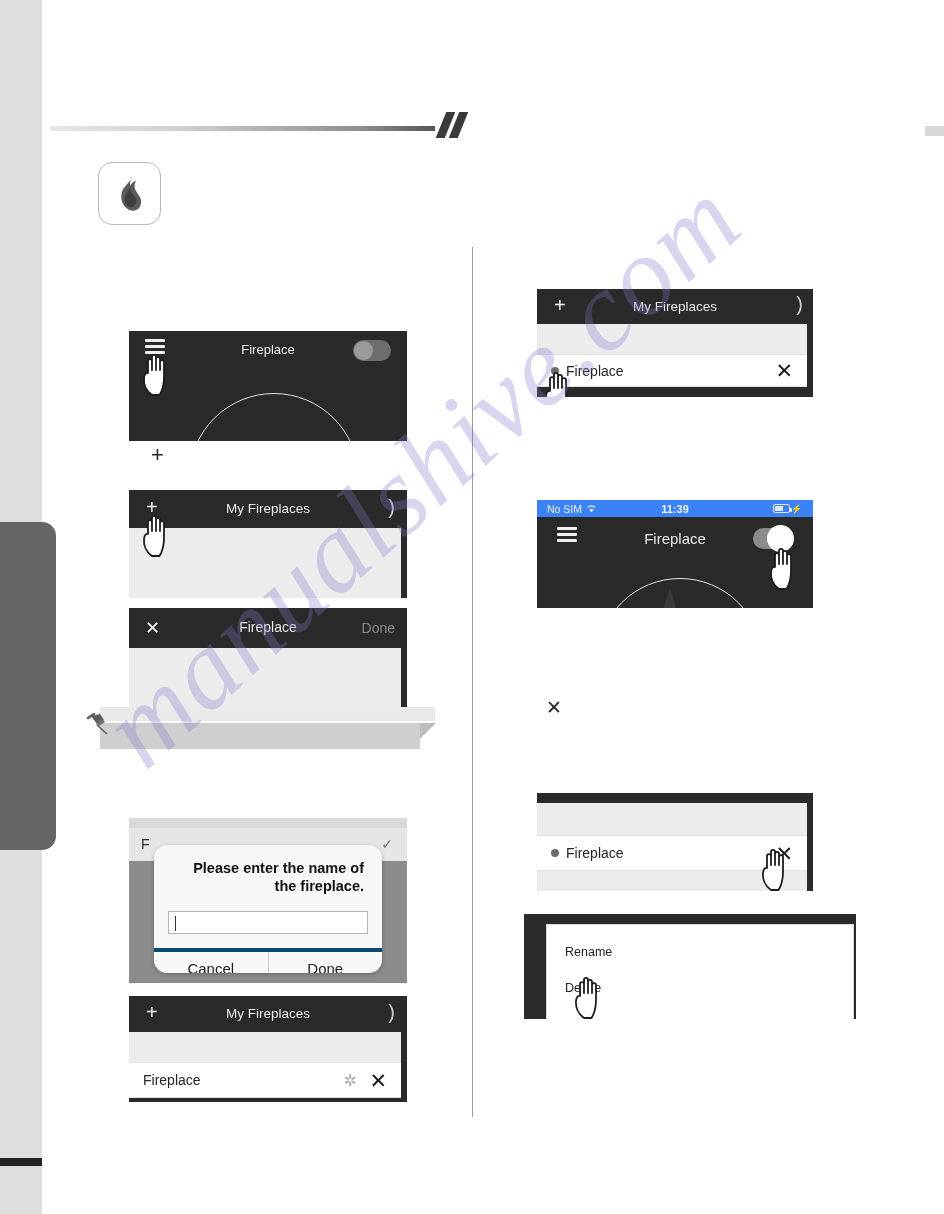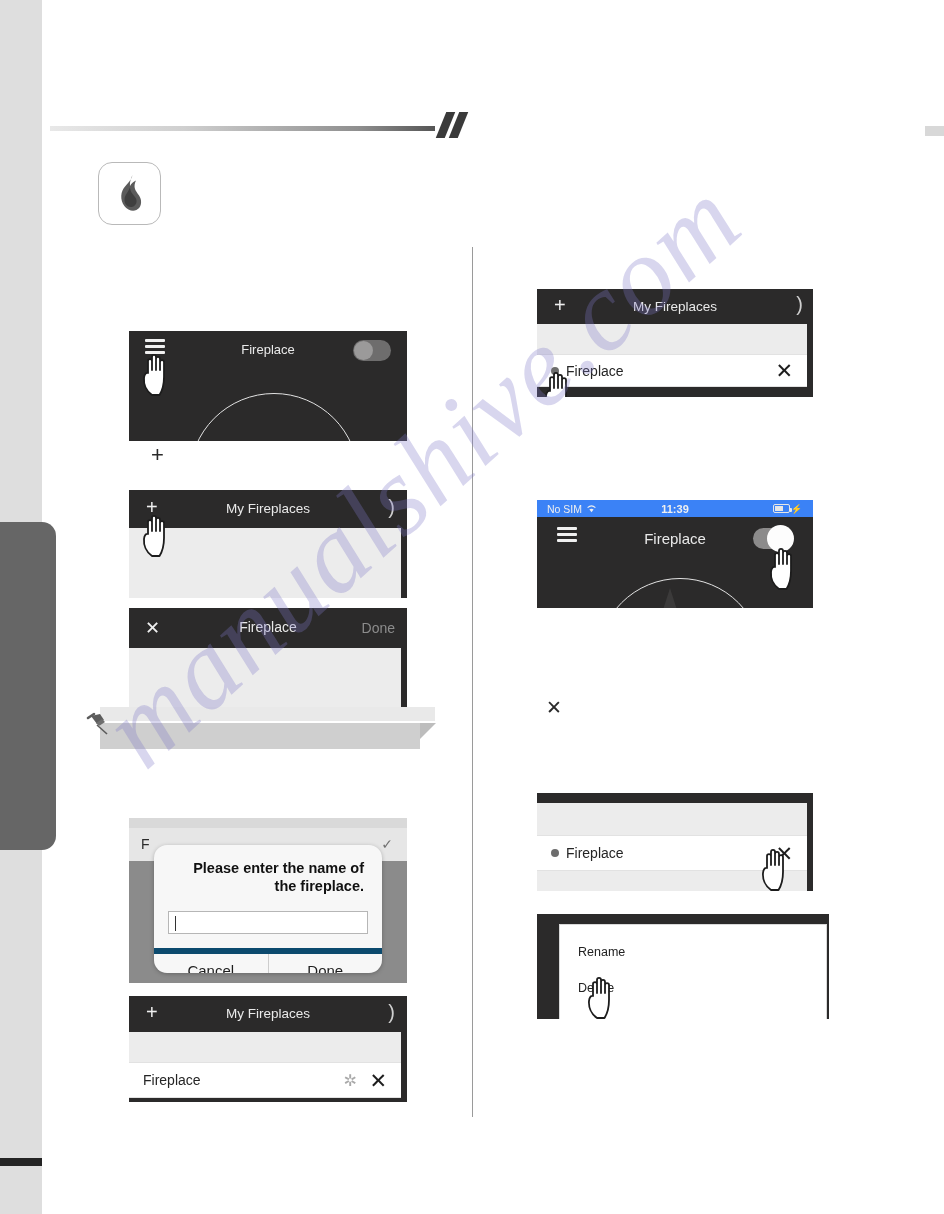--- a/index.html
+++ b/index.html
@@ -141,21 +141,21 @@
     font-size:14.5px; font-weight:700; color:#111; text-align:right;
     padding:14px 18px 10px; line-height:1.25;
   }
   .dialog .dinput{
     margin:6px 14px 14px; height:23px; background:#fff;
     border:1px solid #b6b6b6; position:relative;
   }
   .dialog .dinput:before{
     content:""; position:absolute; left:6px; top:4px; width:1px; height:15px; background:#333;
   }
-  .dialog .dbtns{ display:flex; border-top:6px solid #0c4a6e; }
+  .dialog .dbtns{ display:flex; border-top:4px solid #0c4a6e; }
   .dialog .dbtn{
     flex:1; text-align:center; padding:8px 0; font-size:15px; color:#1d1d1d;
   }
   .dialog .dbtn+.dbtn{ border-left:1px solid #cdcdcd; }
 
   
   .menu-shot{ background:#2b2a2a; position:absolute; overflow:hidden; }
   .menu-card{
     position:absolute; left:22px; top:10px; right:2px; bottom:-10px;
     background:#fff; border:1px solid #d9d9d9;
@@ -358,21 +358,21 @@
       <span class="dot"></span>
       <span style="font-size:14px;">Fireplace</span>
       <span class="xmark">✕</span>
     </div>
     <div style="position:absolute; left:0; top:78px; width:270px; height:20px; background:#ececec;"></div>
     <svg class="hand" style="left:222px; top:53px;" viewBox="0 0 34 46">
       <path d="M12 44 C6 40 3.5 33 4 27 C4.3 23 6 21.5 8 22 L8 10 C8 7.5 12 7.5 12 10 L12 19 L12 6 C12 3.2 16 3.2 16 6 L16 19 L16 8 C16 5.2 20 5.2 20 8 L20 19 L20 11 C20 8.5 24 8.5 24 11 L24 26 C24 34 22 40 19.5 44 Z" fill="#ffffff" stroke="#1c1c1c" stroke-width="1.8" stroke-linejoin="round"></path>
     </svg>
   </div>
 
-  <div class="menu-shot" style="left:537px; top:914px; width:292px; height:105px;">
+  <div class="menu-shot" style="left:524px; top:914px; width:332px; height:105px;">
     <div class="menu-card">
       <div class="menu-item" style="top:20px;">Rename</div>
       <div class="menu-item" style="top:56px;">Delete</div>
     </div>
     <svg class="hand" style="left:48px; top:60px;" viewBox="0 0 34 46">
       <path d="M12 44 C6 40 3.5 33 4 27 C4.3 23 6 21.5 8 22 L8 10 C8 7.5 12 7.5 12 10 L12 19 L12 6 C12 3.2 16 3.2 16 6 L16 19 L16 8 C16 5.2 20 5.2 20 8 L20 19 L20 11 C20 8.5 24 8.5 24 11 L24 26 C24 34 22 40 19.5 44 Z" fill="#ffffff" stroke="#1c1c1c" stroke-width="1.8" stroke-linejoin="round"></path>
     </svg>
   </div>
 
   <div class="watermark">

